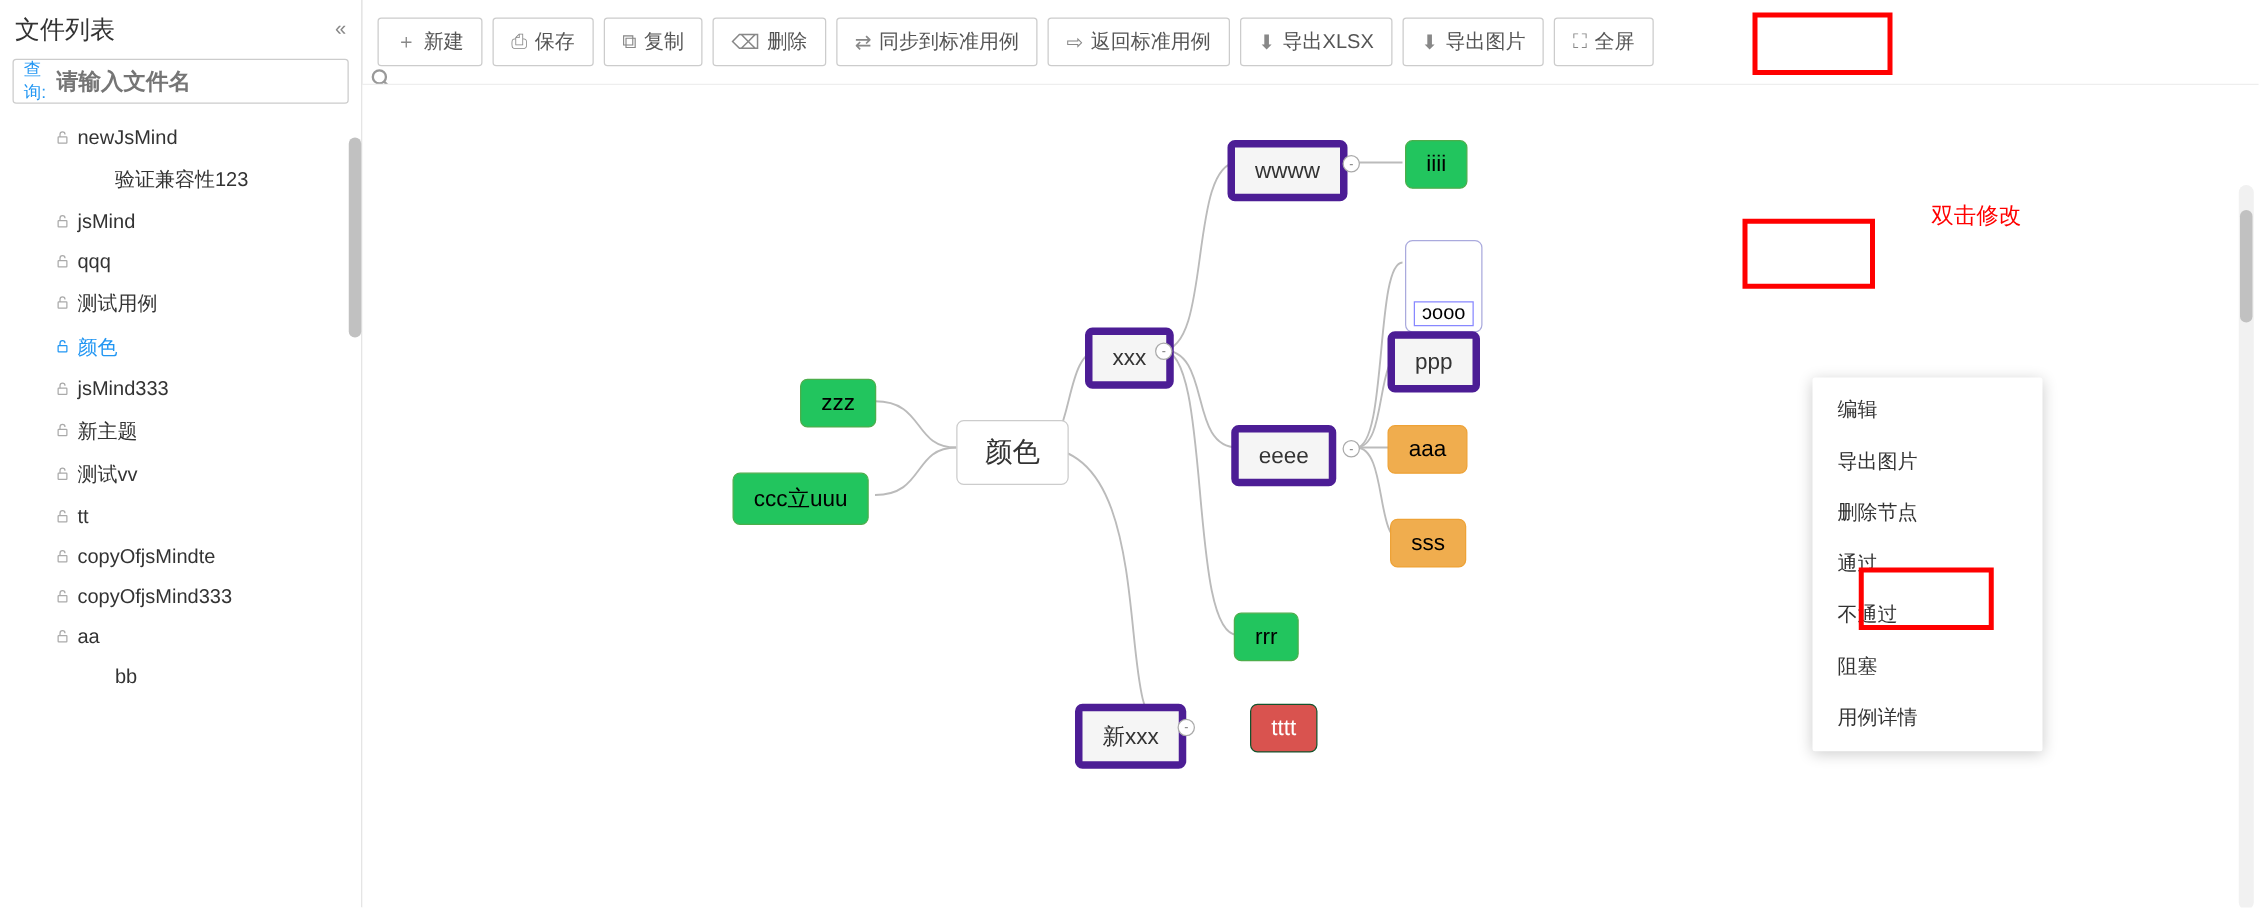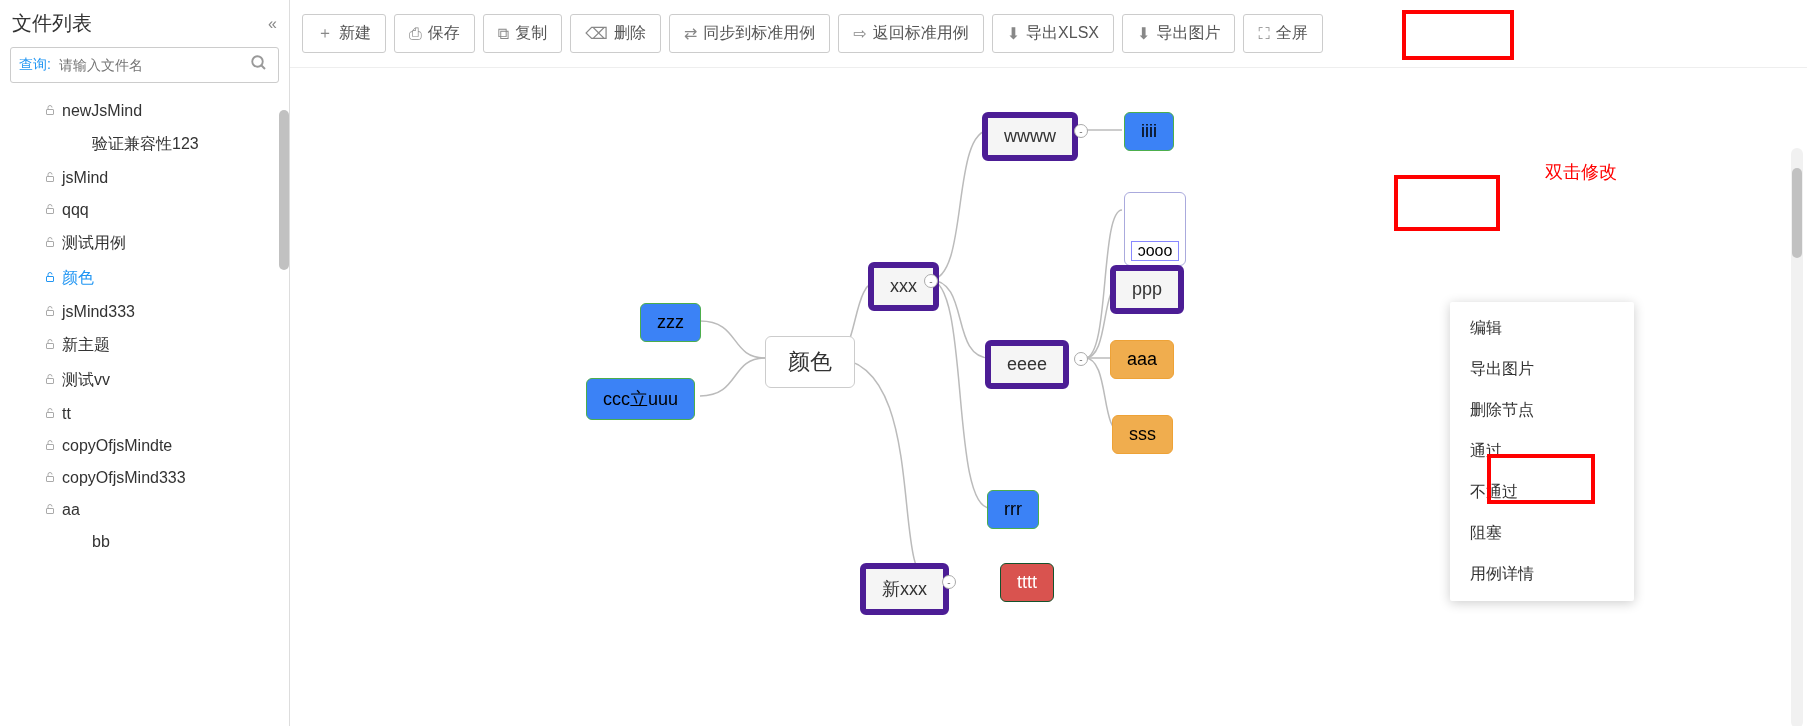--- a/index.html
+++ b/index.html
@@ -6,21 +6,21 @@
 body { font-family: "Microsoft YaHei", Arial, sans-serif; font-size: 14px; color: #333; background: #fff; overflow: hidden; }
 .app { display: flex; width: 1807px; height: 726px; position: relative; }
 
 
 .sidebar { width: 290px; border-right: 1px solid #ddd; display: flex; flex-direction: column; position: relative; }
 .sidebar-header { padding: 10px 12px 6px; display: flex; align-items: center; justify-content: space-between; }
 .sidebar-title { font-size: 20px; color: #333; }
 .collapse-icon { color: #888; cursor: pointer; font-size: 16px; }
 .search-row { margin: 4px 10px 8px; border: 1px solid #ccc; border-radius: 3px; display: flex; align-items: center; height: 36px; }
 .search-label { color: #2196F3; padding: 0 8px; font-size: 14px; }
-.search-input { flex: 1; border: none; outline: none; font-size: 14px; color: #999; background: transparent; }
+.search-input { flex: 1; border: none; outline: none; font-size: 18px; color: #999; background: transparent; font-weight: bold; }
 .search-icon { color: #999; padding: 0 10px; font-size: 18px; cursor: pointer; }
 .file-list { flex: 1; overflow-y: auto; padding-top: 4px; position: relative; }
 .file-item { padding: 7px 10px 7px 44px; cursor: pointer; font-size: 16px; color: #333; display: flex; align-items: center; gap: 6px; }
 .file-item.child { padding-left: 92px; }
 .file-item.active { color: #2196F3; }
 .lock-icon { color: #aaa; font-size: 13px; }
 .file-item.active .lock-icon { color: #2196F3; }
 .sb-scrollbar { position: absolute; right: 0; top: 110px; width: 10px; height: 160px; background: #c1c1c1; border-radius: 5px; }
 
 
@@ -34,21 +34,21 @@
 .hl3 { left: 1197px; top: 454px; width: 108px; height: 50px; }
 .dbl-label { position: absolute; left: 1255px; top: 160px; color: #ff0000; font-size: 18px; z-index: 40; }
 
 .canvas { flex: 1; position: relative; background: #fff; }
 .svg-lines { position: absolute; inset: 0; width: 100%; height: 100%; pointer-events: none; }
 .svg-lines path { stroke: #bbb; stroke-width: 1.5; fill: none; }
 
 .node { position: absolute; padding: 8px 16px; border-radius: 6px; font-size: 18px; white-space: nowrap; }
 .node.white { background: #f5f5f5; border: 6px solid #4c1d95; color: #333; }
 .node.root { background: #fff; border: 1px solid #ccc; font-size: 22px; padding: 10px 22px; }
-.node.green { background: #3b82f6; color: #000; border: 1px solid #4cae4c; }
+.node.green { background: #22c55e; color: #000; border: 1px solid #4cae4c; }
 .node.orange { background: #f0ad4e; color: #000; border: 1px solid #eea236; }
 .node.red { background: #d9534f; color: #fff; border: 1px solid #14532d; }
 .node.editing { background: #fff; border: 1px solid #aad; padding: 4px 6px; }
 .collapse-dot { position: absolute; width: 14px; height: 14px; border: 1px solid #aaa; border-radius: 50%; background: #fff; display: flex; align-items: center; justify-content: center; font-size: 10px; color: #777; }
 
 .context-menu { position: absolute; left: 1160px; top: 234px; width: 184px; background: #fff; box-shadow: 0 2px 12px rgba(0,0,0,0.2); border-radius: 2px; z-index: 30; padding: 6px 0; }
 .context-menu .mi { padding: 10px 20px; cursor: pointer; font-size: 16px; color: #333; }
 
 .main-scrollbar { position: absolute; right: 4px; top: 80px; width: 12px; height: 580px; background: #f1f1f1; border-radius: 6px; }
 .main-scrollbar .thumb { position: absolute; top: 20px; left: 1px; width: 10px; height: 90px; background: #c1c1c1; border-radius: 5px; }

